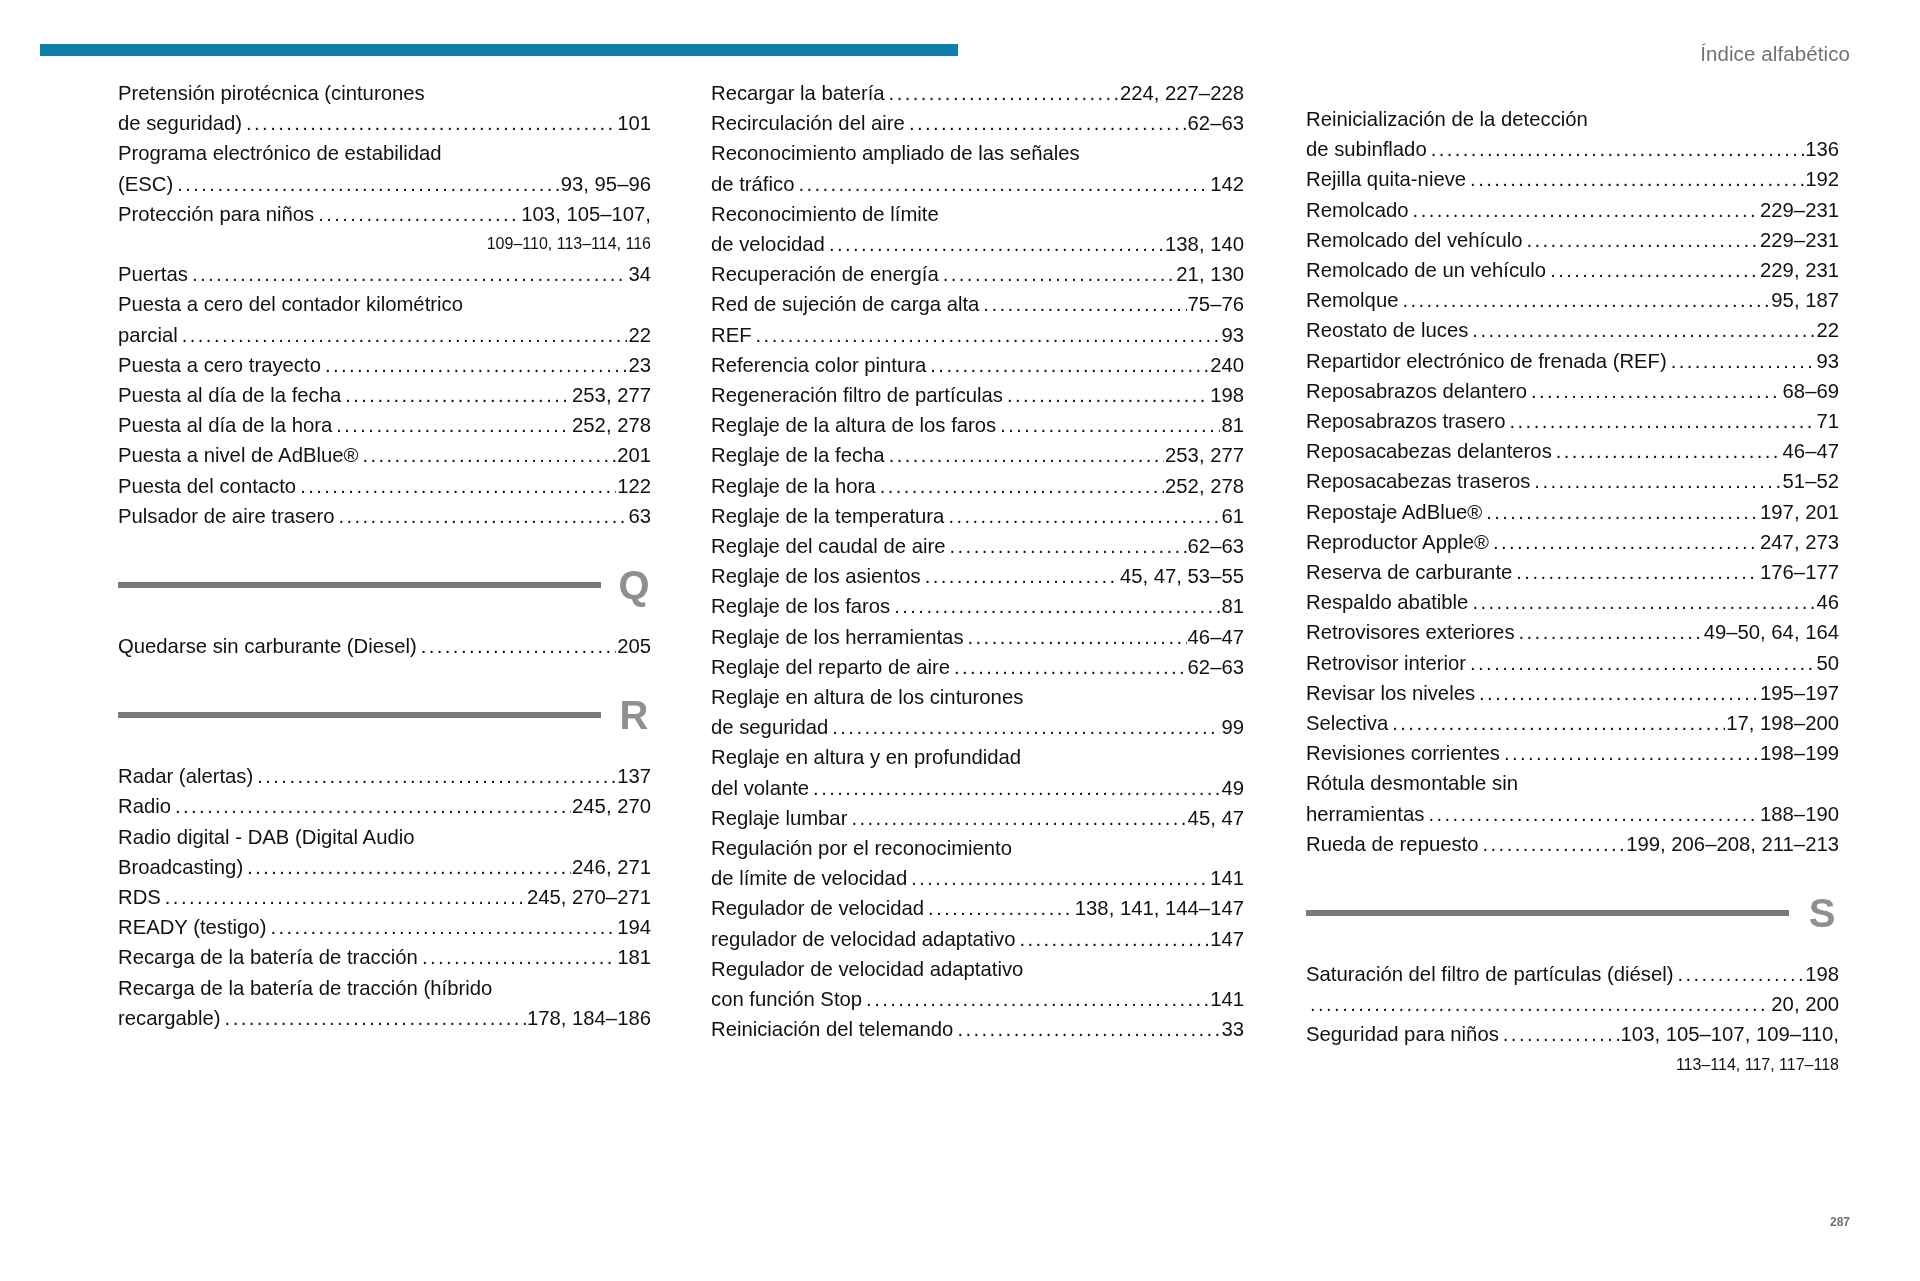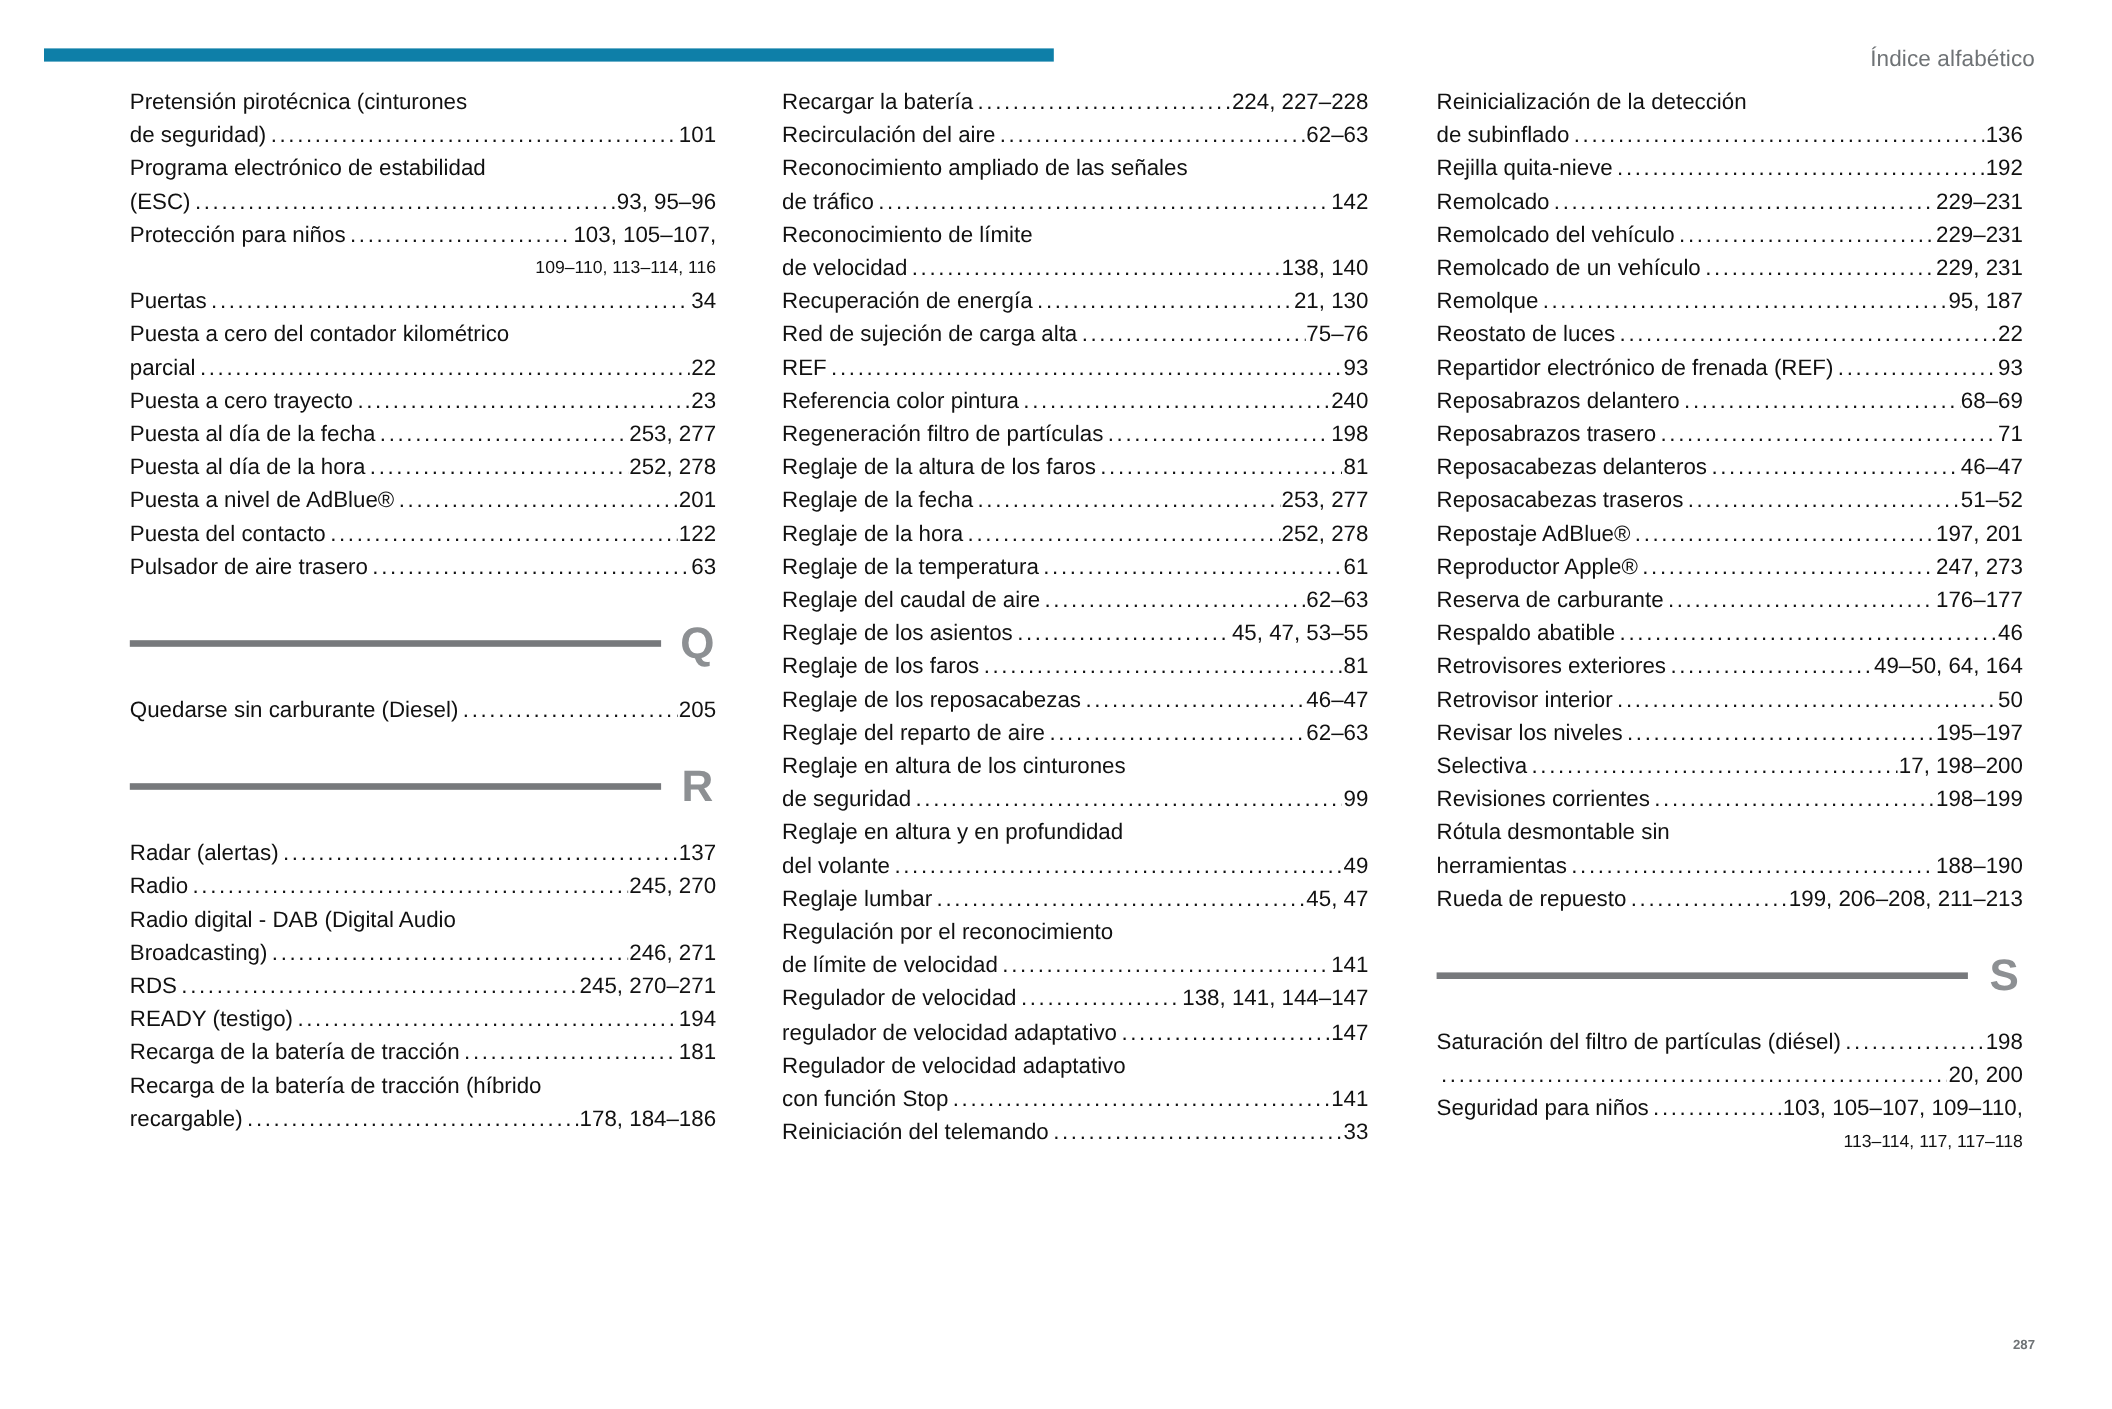--- a/index.html
+++ b/index.html
@@ -49,21 +49,21 @@
     width: 1668px;
     display: flex;
   }
   .col {
     width: 533px;
     padding: 0;
     box-sizing: border-box;
   }
   .col-1 { margin-left: 118px; }
   .col-2 { margin-left: 60px; }
-  .col-3 { margin-left: 62px; }
+  .col-3 { margin-left: 62px; margin-top: 26px; }
   .row {
     display: flex;
     align-items: baseline;
     font-size: 20.3px;
     line-height: 30.2px;
     color: #111;
   }
   .row .label {
     white-space: nowrap;
     flex: 0 0 auto;
@@ -332,21 +332,21 @@
           <span class="label">Reglaje de los asientos</span>
           <span class="dots">........................................................................................................................</span>
           <span class="pages">45, 47, 53–55</span>
         </div>
         <div class="row">
           <span class="label">Reglaje de los faros</span>
           <span class="dots">........................................................................................................................</span>
           <span class="pages">81</span>
         </div>
         <div class="row">
-          <span class="label">Reglaje de los reposacabezas</span>
+          <span class="label">Reglaje de los herramientas</span>
           <span class="dots">........................................................................................................................</span>
           <span class="pages">46–47</span>
         </div>
         <div class="row">
           <span class="label">Reglaje del reparto de aire</span>
           <span class="dots">........................................................................................................................</span>
           <span class="pages">62–63</span>
         </div>
         <div class="wrap-head">Reglaje en altura de los cinturones</div>
         <div class="row">

